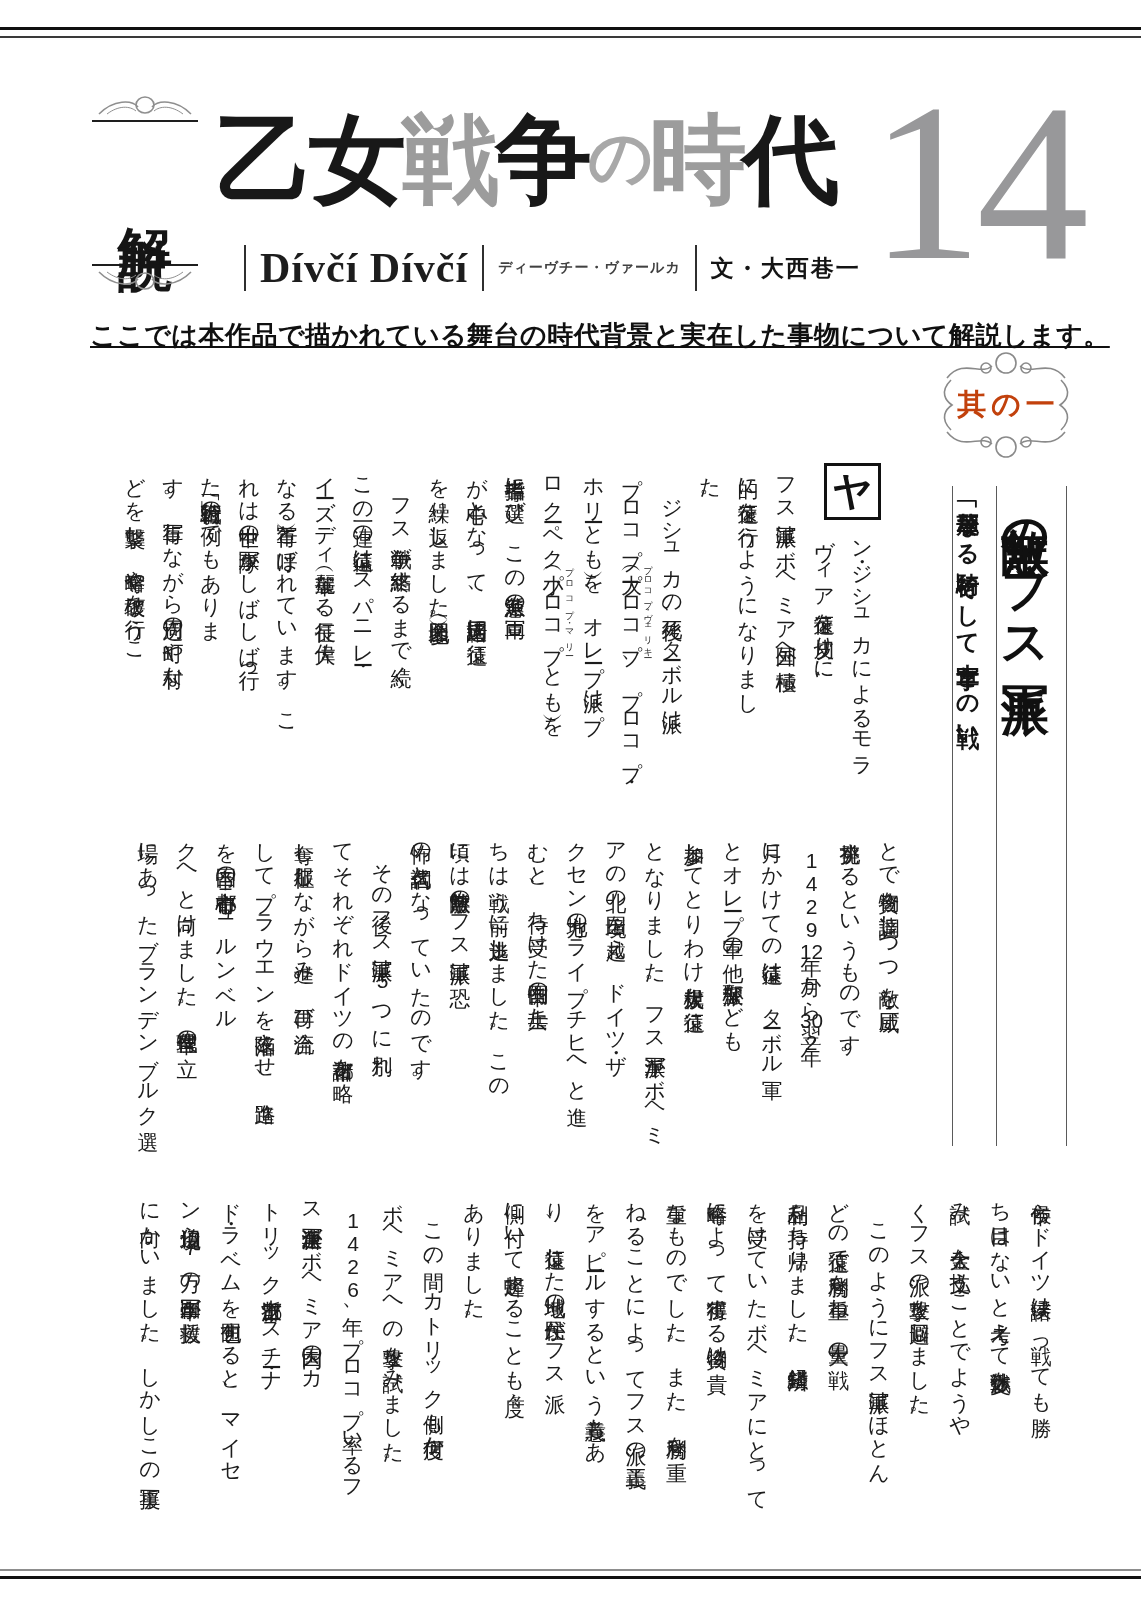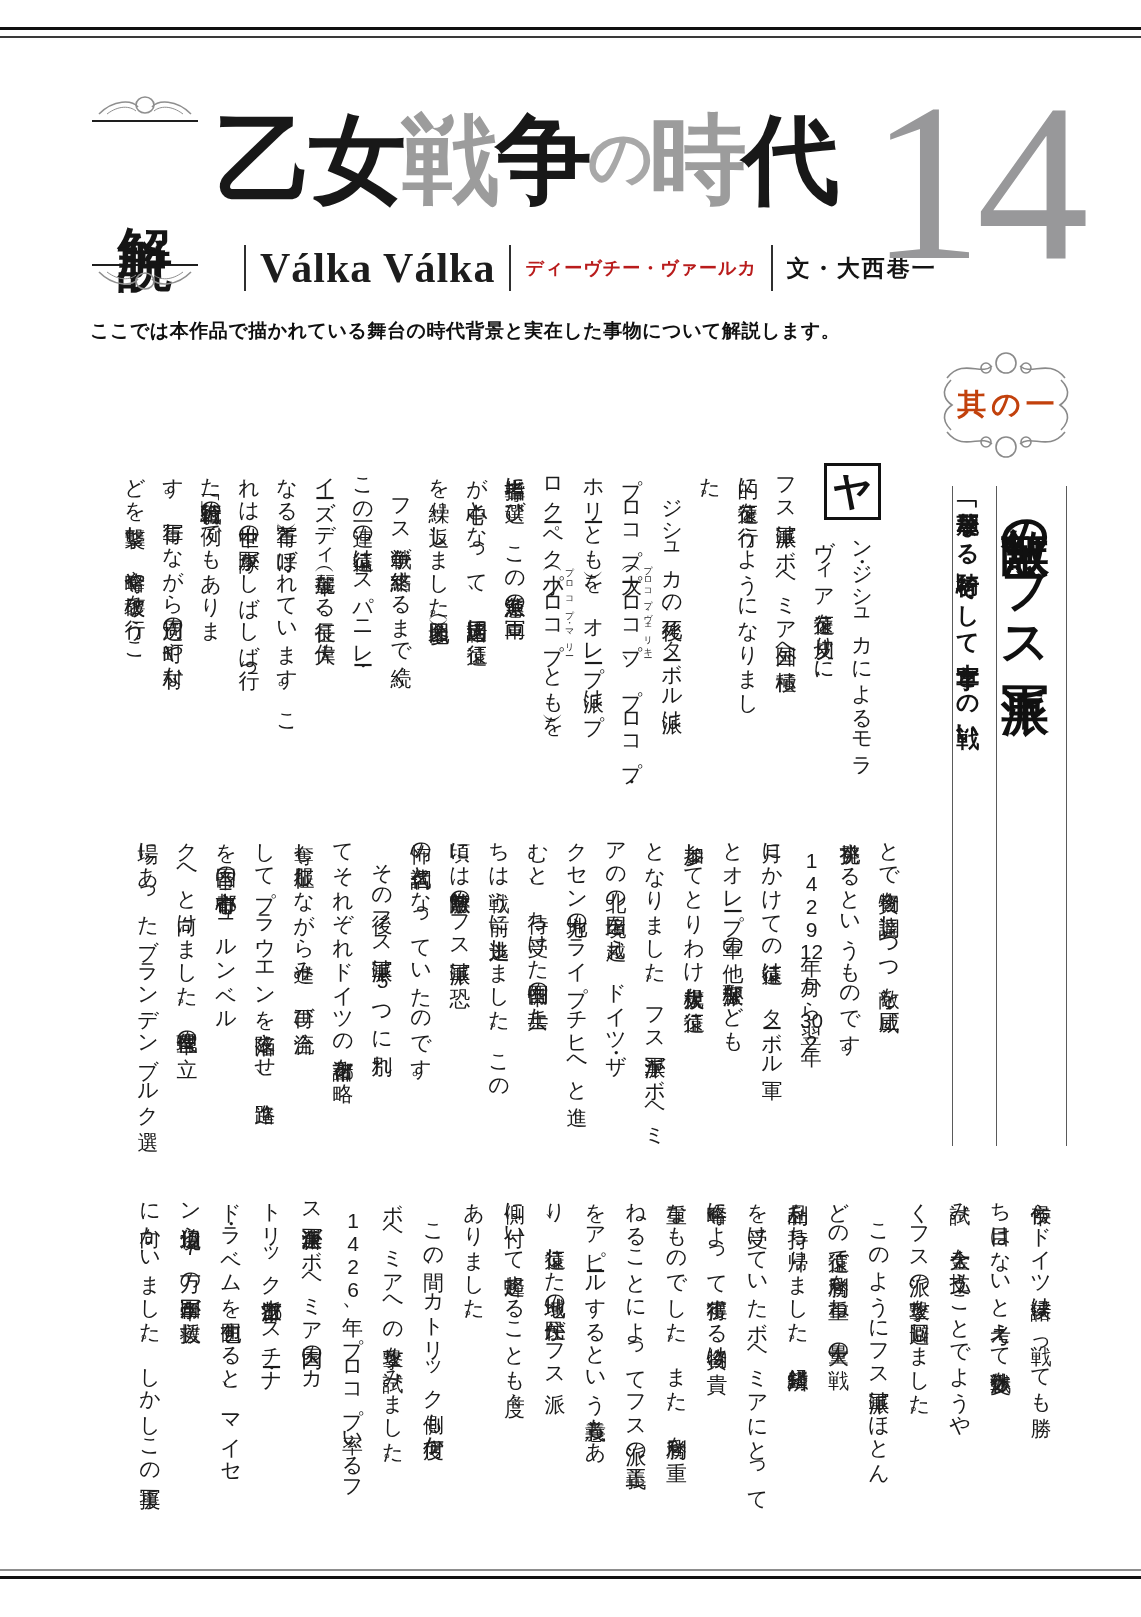--- a/index.html
+++ b/index.html
@@ -21,29 +21,29 @@
 
   .main-title{position:absolute;left:216px;top:112px;white-space:nowrap;font-weight:600;
               font-size:97px;letter-spacing:-4px;line-height:1;}
   .t-dark{color:#181818;}
   .t-gray{color:#9c9c9c;}
   .t-no{color:#a8a8a8;font-size:64px;vertical-align:14px;}
 
   .subtitle-row{position:absolute;left:230px;top:244px;height:48px;display:flex;align-items:center;}
   .subtitle-row .sep{width:2px;height:46px;background:#2f2f2f;margin:0 14px;}
   .sub-latin{font-size:42px;font-weight:700;color:#1d1d1d;letter-spacing:1px;}
-  .sub-kana{font-family:"Liberation Sans","DejaVu Sans",sans-serif;font-size:18px;font-weight:700;
-            letter-spacing:1px;color:#b91c1c;}
+  .sub-kana{font-family:"Liberation Sans","DejaVu Sans",sans-serif;font-size:14px;font-weight:700;
+            letter-spacing:1px;color:#404040;}
   .sub-credit{font-size:23px;font-weight:700;color:#141414;letter-spacing:2px;}
 
   .issue-number{position:absolute;left:870px;top:70px;font-size:225px;line-height:1;
                 color:#98989a;letter-spacing:-6px;font-weight:400;}
 
-  .intro{position:absolute;left:90px;top:318px;font-size:19px;font-weight:700;
-         letter-spacing:0.5px;color:#101010;}
+  .intro{position:absolute;left:90px;top:318px;font-size:26px;font-weight:700;
+         letter-spacing:0.5px;color:#101010;text-decoration:underline;}
 
   
   .part-badge{position:absolute;left:935px;top:350px;width:142px;height:110px;}
   .part-badge svg{position:absolute;left:0;top:0;}
   .part-badge-label{position:absolute;inset:0;display:flex;align-items:center;justify-content:center;
                     font-size:29px;font-weight:700;letter-spacing:5px;color:#c2410c;padding-left:5px;}
 
   
   .vrule{position:absolute;top:486px;width:1px;height:660px;background:#5a5a5a;}
   .vr-right{left:1066px;} .vr-mid{left:996px;} .vr-left{left:952px;}
@@ -104,21 +104,21 @@
       </g>
     </svg>
   </div>
 
   <div class="main-title">
     <span class="t-dark">乙</span><span class="t-dark">女</span><span class="t-gray">戦</span><span class="t-dark">争</span><span class="t-no">の</span><span class="t-gray">時</span><span class="t-dark">代</span>
   </div>
 
   <div class="subtitle-row">
     <span class="sep"></span>
-    <span class="sub-latin">Válka Válka</span>
+    <span class="sub-latin">Dívčí Dívčí</span>
     <span class="sep"></span>
     <span class="sub-kana">ディーヴチー・ヴァールカ</span>
     <span class="sep"></span>
     <span class="sub-credit">文・大西巷一</span>
   </div>
 
   <div class="issue-number">14</div>
 
   <div class="intro">ここでは本作品で描かれている舞台の時代背景と実在した事物について解説します。</div>
 

